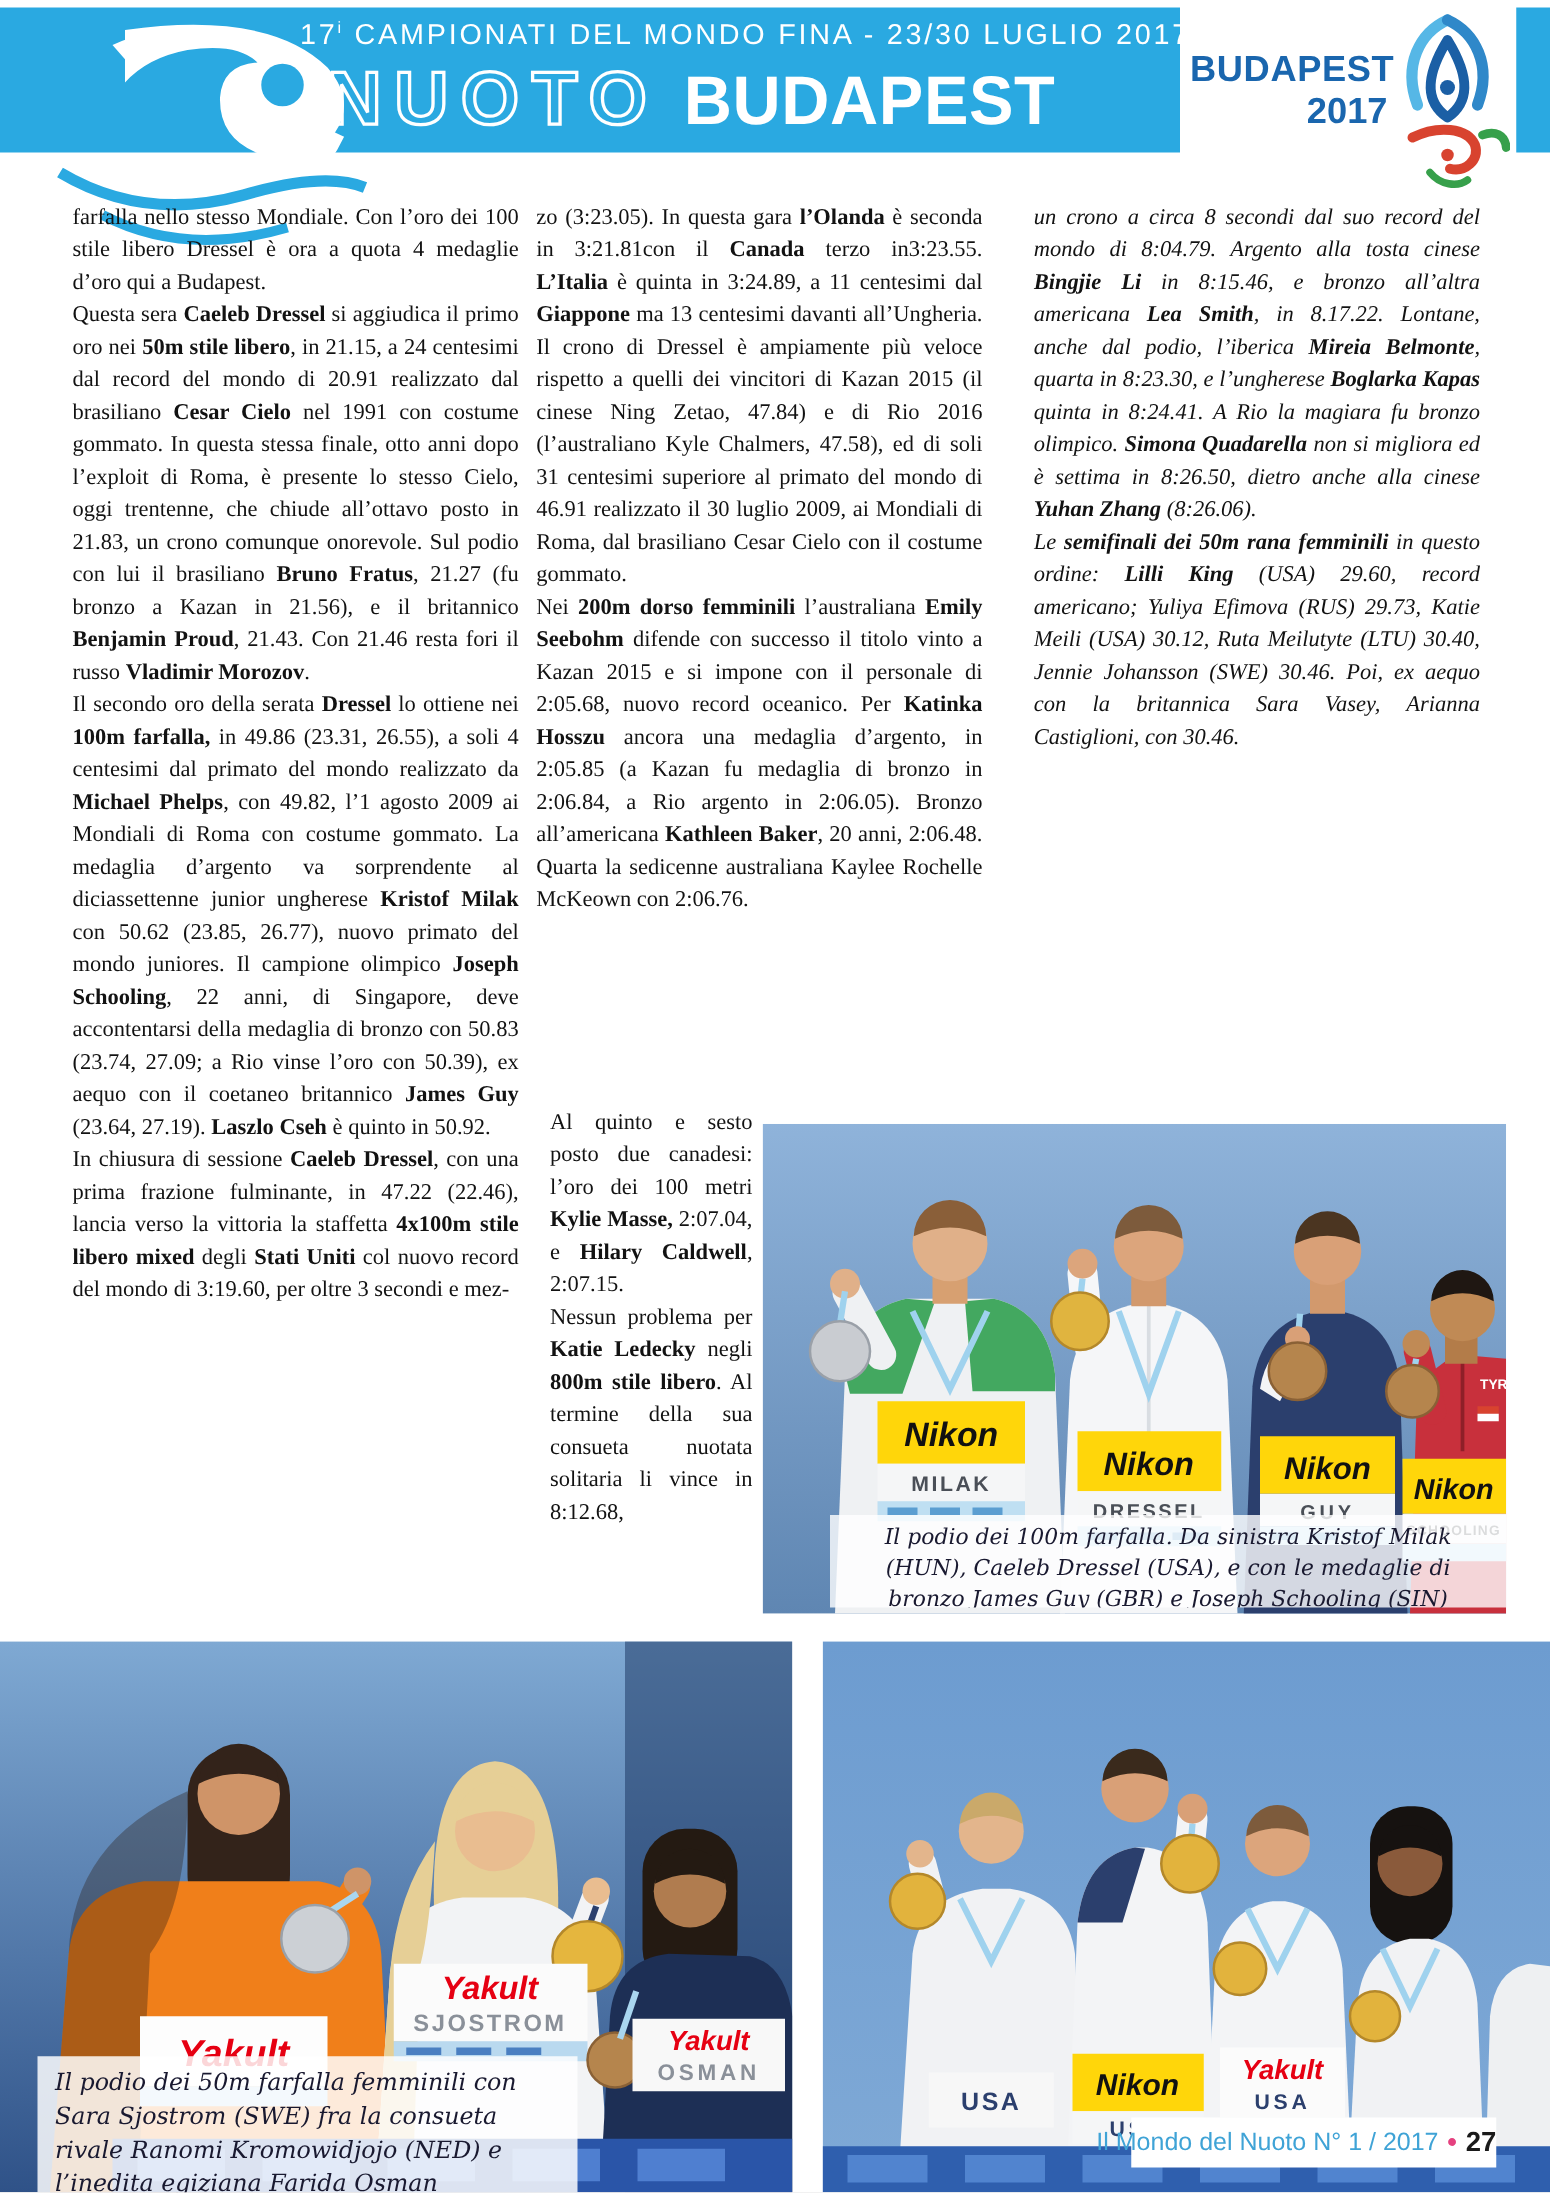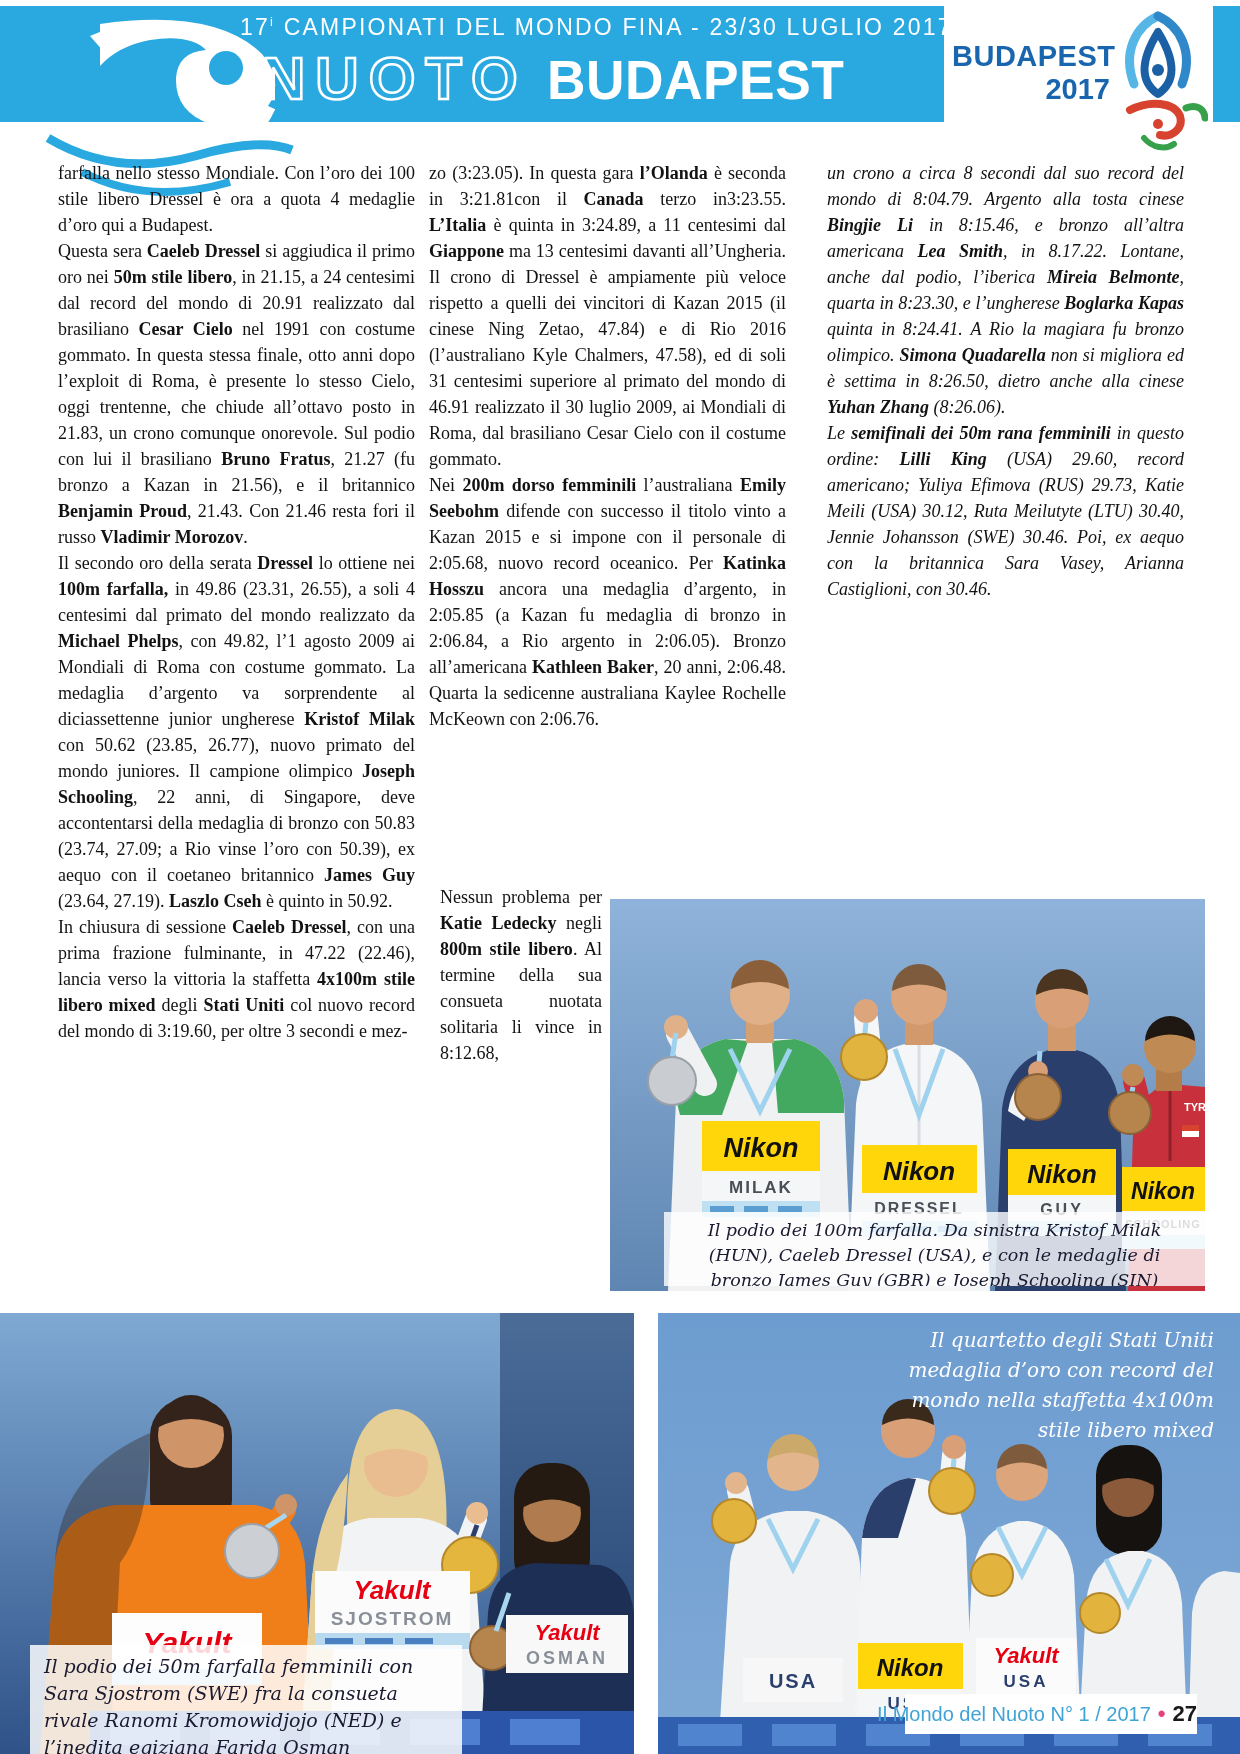--- a/index.html
+++ b/index.html
@@ -101,20 +101,21 @@
       <p class="para">farfalla nello stesso Mondiale. Con l’oro dei 100 stile libero Dressel è ora a quota 4 medaglie d’oro qui a Budapest.</p>
       <p class="para">Questa sera <b>Caeleb Dressel</b> si aggiudica il primo oro nei <b>50m stile libero</b>, in 21.15, a 24 centesimi dal record del mondo di 20.91 realizzato dal brasiliano <b>Cesar Cielo</b> nel 1991 con costume gommato. In questa stessa finale, otto anni dopo l’exploit di Roma, è presente lo stesso Cielo, oggi trentenne, che chiude all’ottavo posto in 21.83, un crono comunque onorevole. Sul podio con lui il brasiliano <b>Bruno Fratus</b>, 21.27 (fu bronzo a Kazan in 21.56), e il britannico <b>Benjamin Proud</b>, 21.43. Con 21.46 resta fori il russo <b>Vladimir Morozov</b>.</p>
       <p class="para">Il secondo oro della serata <b>Dressel</b> lo ottiene nei <b>100m farfalla,</b> in 49.86 (23.31, 26.55), a soli 4 centesimi dal primato del mondo realizzato da <b>Michael Phelps</b>, con 49.82, l’1 agosto 2009 ai Mondiali di Roma con costume gommato. La medaglia d’argento va sorprendente al diciassettenne junior ungherese <b>Kristof Milak</b> con 50.62 (23.85, 26.77), nuovo primato del mondo juniores. Il campione olimpico <b>Joseph Schooling</b>, 22 anni, di Singapore, deve accontentarsi della medaglia di bronzo con 50.83 (23.74, 27.09; a Rio vinse l’oro con 50.39), ex aequo con il coetaneo britannico <b>James Guy</b> (23.64, 27.19). <b>Laszlo Cseh</b> è quinto in 50.92.</p>
       <p class="para">In chiusura di sessione <b>Caeleb Dressel</b>, con una prima frazione fulminante, in 47.22 (22.46), lancia verso la vittoria la staffetta <b>4x100m stile libero mixed</b> degli <b>Stati Uniti</b> col nuovo record del mondo di 3:19.60, per oltre 3 secondi e mez-</p>
     </div>
   <div class="col col2w">
       <p class="para">zo (3:23.05). In questa gara <b>l’Olanda</b> è seconda in 3:21.81con il <b>Canada</b> terzo in3:23.55. <b>L’Italia</b> è quinta in 3:24.89, a 11 centesimi dal <b>Giappone</b> ma 13 centesimi davanti all’Ungheria. Il crono di Dressel è ampiamente più veloce rispetto a quelli dei vincitori di Kazan 2015 (il cinese Ning Zetao, 47.84) e di Rio 2016 (l’australiano Kyle Chalmers, 47.58), ed di soli 31 centesimi superiore al primato del mondo di 46.91 realizzato il 30 luglio 2009, ai Mondiali di Roma, dal brasiliano Cesar Cielo con il costume gommato.</p>
       <p class="para">Nei <b>200m dorso femminili</b> l’australiana <b>Emily Seebohm</b> difende con successo il titolo vinto a Kazan 2015 e si impone con il personale di 2:05.68, nuovo record oceanico. Per <b>Katinka Hosszu</b> ancora una medaglia d’argento, in 2:05.85 (a Kazan fu medaglia di bronzo in 2:06.84, a Rio argento in 2:06.05). Bronzo all’americana <b>Kathleen Baker</b>, 20 anni, 2:06.48. Quarta la sedicenne australiana Kaylee Rochelle McKeown con 2:06.76.</p>
     </div>
   <div class="col col2n">
+      <p class="para">Al quinto e sesto posto due canadesi: l’oro dei 100 metri <b>Kylie Masse,</b> 2:07.04, e <b>Hilary Caldwell</b>, 2:07.15.</p>
       <p class="para">Nessun problema per <b>Katie Ledecky</b> negli <b>800m stile libero</b>. Al termine della sua consueta nuotata solitaria li vince in 8:12.68,</p>
     </div>
   <div class="col col3">
       <p class="para">un crono a circa 8 secondi dal suo record del mondo di 8:04.79. Argento alla tosta cinese <b>Bingjie Li</b> in 8:15.46, e bronzo all’altra americana <b>Lea Smith</b>, in 8.17.22. Lontane, anche dal podio, l’iberica <b>Mireia Belmonte</b>, quarta in 8:23.30, e l’ungherese <b>Boglarka Kapas</b> quinta in 8:24.41. A Rio la magiara fu bronzo olimpico. <b>Simona Quadarella</b> non si migliora ed è settima in 8:26.50, dietro anche alla cinese <b>Yuhan Zhang</b> (8:26.06).</p>
       <p class="para">Le <b>semifinali dei 50m rana femminili</b> in questo ordine: <b>Lilli King</b> (USA) 29.60, record americano; Yuliya Efimova (RUS) 29.73, Katie Meili (USA) 30.12, Ruta Meilutyte (LTU) 30.40, Jennie Johansson (SWE) 30.46. Poi, ex aequo con la britannica Sara Vasey, Arianna Castiglioni, con 30.46.</p>
     </div>
 
   <div class="photo photo-main">
     <svg width="595" height="392" viewBox="0 0 595 392" preserveAspectRatio="none">
       <defs>
@@ -364,26 +365,20 @@
       <g>
         <rect x="0" y="404" width="582" height="37" fill="#2f5fae"></rect>
         <rect x="20" y="411" width="64" height="22" fill="#5184cf"></rect>
           <rect x="114" y="411" width="64" height="22" fill="#5184cf"></rect>
         <rect x="208" y="411" width="64" height="22" fill="#5184cf"></rect>
           <rect x="302" y="411" width="64" height="22" fill="#5184cf"></rect>
         <rect x="396" y="411" width="64" height="22" fill="#5184cf"></rect>
           <rect x="490" y="411" width="64" height="22" fill="#5184cf"></rect>
       </g>
     </svg>
-    <div class="cap-br">
-        <div class="cap-line">Il quartetto degli Stati Uniti</div>
-        <div class="cap-line">medaglia d’oro con record del</div>
-        <div class="cap-line">mondo nella staffetta 4x100m</div>
-        <div class="cap-line">stile libero mixed</div>
-      </div>
   </div>
 
   <div class="footer-box">
     <span class="mag">Il Mondo del Nuoto N° 1  / 2017</span>
     <span class="dot">•</span>
     <span class="pg">27</span>
   </div>
 
 </div>
 

